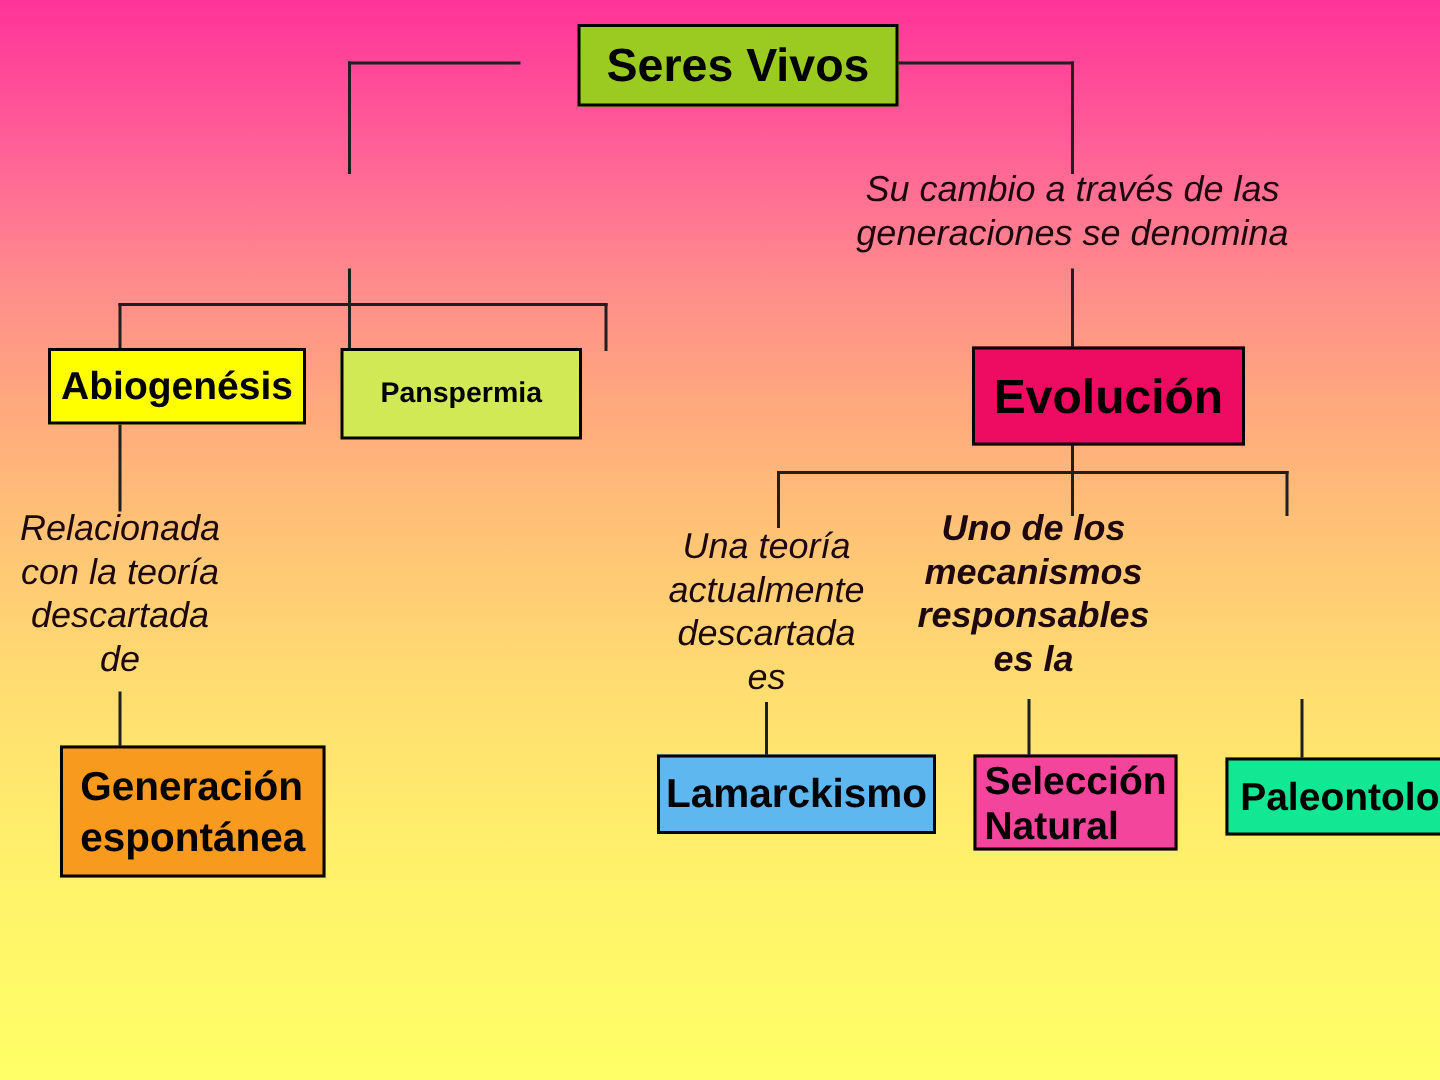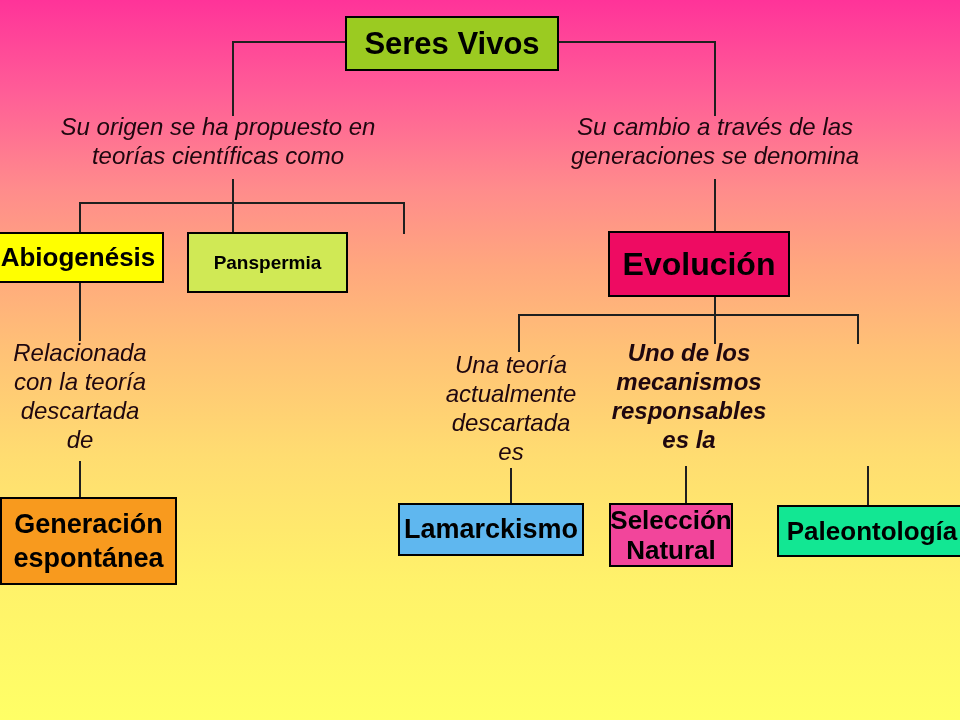--- a/index.html
+++ b/index.html
@@ -20,24 +20,25 @@
   .lv { width: 2px; }
 
   
   .node {
     position: absolute;
     border: 2px solid #000;
     box-sizing: border-box;
     display: flex;
     align-items: center;
     justify-content: center;
-    text-align: center;
+    text-align: left;
     font-weight: bold;
     white-space: pre-line;
     letter-spacing: 0px;
+    margin-left: 40px;
   }
 
   
   .caption {
     position: absolute;
     font-style: italic;
     text-align: center;
     white-space: pre-line;
     color: #1f070f;
     font-size: 24px;
@@ -70,22 +71,20 @@
   <div class="lv" style="left:79px; top:282px; height:59px;"></div>
   <div class="lv" style="left:79px; top:461px; height:37px;"></div>
   <div class="lv" style="left:510px; top:468px; height:36px;"></div>
   <div class="lv" style="left:685px; top:466px; height:38px;"></div>
   <div class="lv" style="left:867px; top:466px; height:40px;"></div>
 
   <div class="node" style="left: 345px; top: 16px; width: 214px; height: 55px; font-size: 31px; background-color: rgb(155, 203, 33);">
     <span>Seres Vivos</span>
   </div>
 
-  <div class="caption" style="left:47px; top:112px; width:342px;">Su origen se ha propuesto en
-teorías científicas como</div>
   <div class="caption" style="left:545px; top:112px; width:340px;">Su cambio a través de las
 generaciones se denomina</div>
   <div class="caption" style="left:4px; top:338px; width:152px;">Relacionada
 con la teoría
 descartada
 de</div>
   <div class="caption" style="left:436px; top:350px; width:150px;">Una teoría
 actualmente
 descartada
 es</div>
@@ -105,21 +104,21 @@
     <span>Evolución</span>
   </div>
 
   <div class="node" style="left: 398px; top: 503px; width: 186px; height: 53px; font-size: 27px; background-color: rgb(95, 183, 239);">
     <span>Lamarckismo</span>
   </div>
   <div class="node" style="left: 0px; top: 497px; width: 177px; height: 88px; font-size: 27px; line-height: 34px; background-color: rgb(248, 154, 30);">
     <span>Generación
 espontánea</span>
   </div>
-  <div class="node" style="left: 609px; top: 503px; width: 124px; height: 64px; font-size: 26px; line-height: 30px; background-color: rgb(242, 69, 155);">
+  <div class="node" style="left: 609px; top: 503px; width: 136px; height: 64px; font-size: 26px; line-height: 30px; background-color: rgb(242, 69, 155);">
     <span>Selección
 Natural</span>
   </div>
   <div class="node" style="left: 777px; top: 505px; width: 190px; height: 52px; font-size: 26px; background-color: rgb(18, 231, 147);">
     <span>Paleontología</span>
   </div>
 
 </div>
 
 </body></html>

